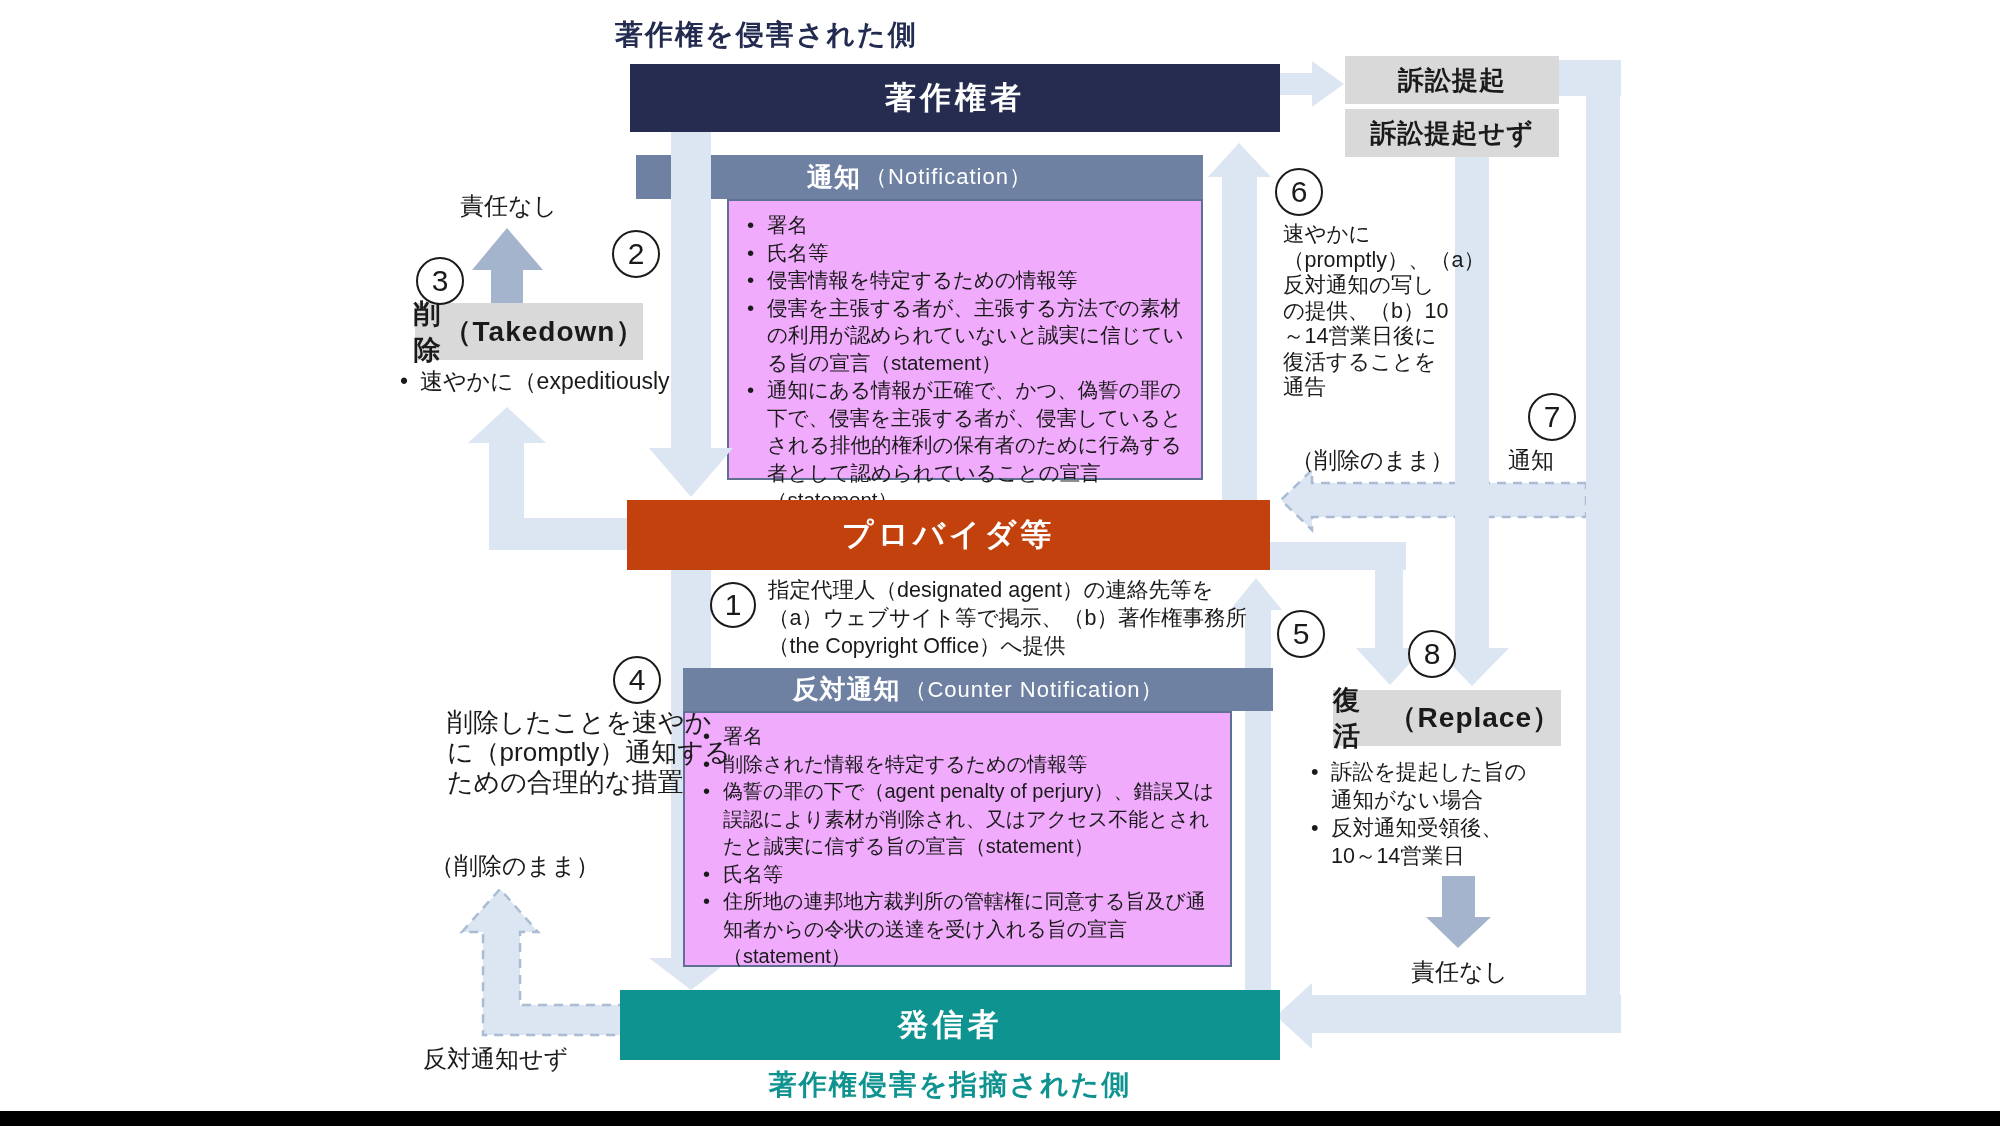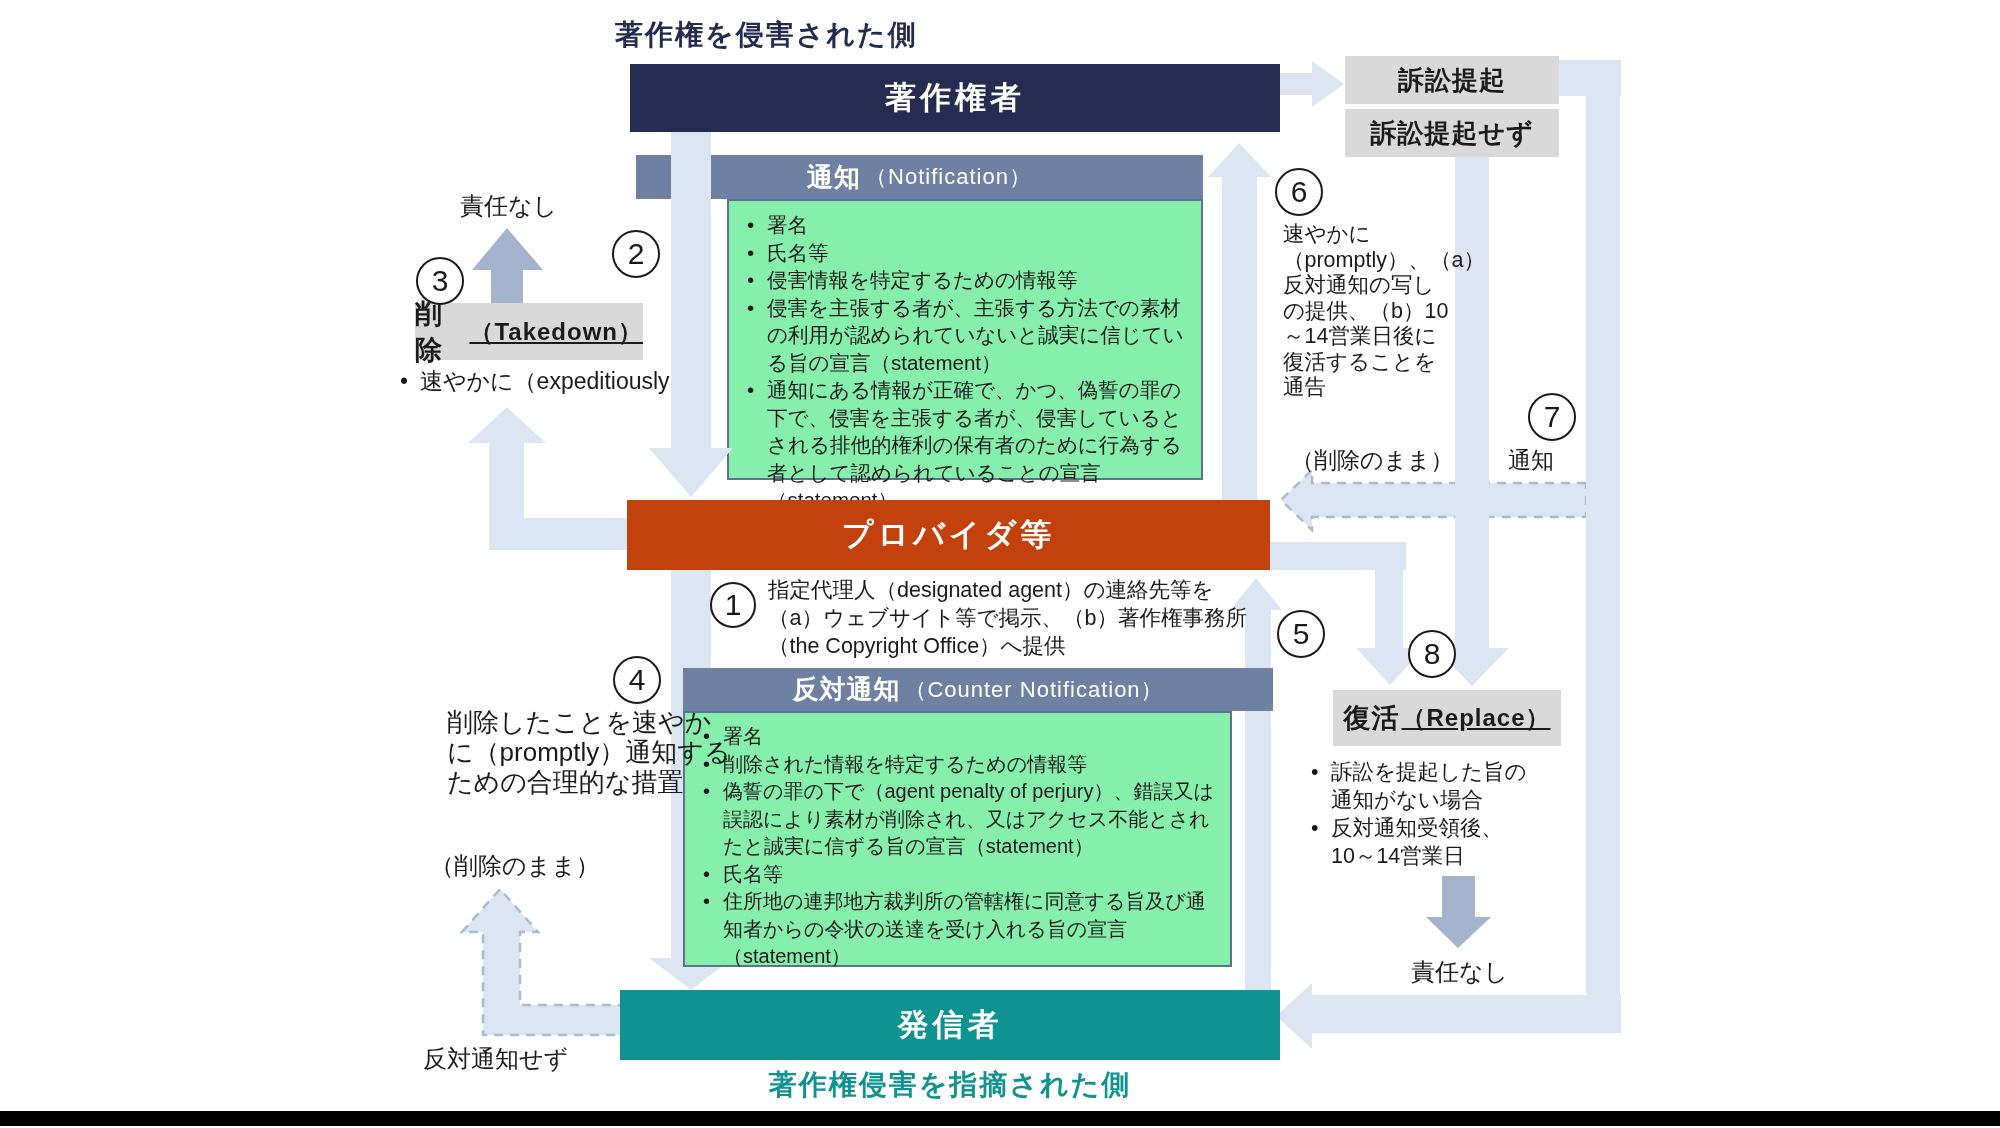--- a/index.html
+++ b/index.html
@@ -15,26 +15,26 @@
   .arrow-dashed{fill:#DCE6F2;stroke:#A9BCD4;stroke-width:2.5;stroke-dasharray:9 7;}
 
   .actor{display:flex;align-items:center;justify-content:center;color:#fff;
          font-weight:bold;font-size:31px;letter-spacing:4px;}
   .navybox{background:#252C4F;}
   .graybox{background:#c2410c;}
   .tealbox{background:#0F9390;}
 
   .ltgray{background:#D9D9D9;display:flex;align-items:center;justify-content:center;
           color:#1A1A1A;font-size:26px;font-weight:bold;letter-spacing:1px;}
-  .ltgray .en{font-weight:600;font-size:24px;margin-left:2px;text-decoration:underline;}
+  .ltgray .en{font-weight:600;font-size:28px;margin-left:2px;}
 
   .panel-head{background:#6F81A3;color:#fff;display:flex;align-items:center;justify-content:center;
               font-size:26px;font-weight:bold;letter-spacing:1px;}
   .panel-head .en{font-weight:400;font-size:22px;margin-left:4px;}
-  .panel-body{background:#86efac;border:2.5px solid #5E7190;}
+  .panel-body{background:#f0abfc;border:2.5px solid #5E7190;}
   ul.blist{margin:0;padding:10px 14px;list-style:none;color:#1A1A1A;}
   ul.blist li{position:relative;padding-left:24px;font-size:20.5px;line-height:27.5px;white-space:pre-line;}
   ul.blist li::before{content:"\2022";position:absolute;left:4px;}
 
   .circle{position:absolute;background:#fff;border:2.5px solid #1A1A1A;border-radius:50%;
           display:flex;align-items:center;justify-content:center;color:#1A1A1A;
           font-size:30px;z-index:3;}
   .c44{width:44px;height:44px;} .c42{width:42px;height:42px;}
 
   .note{color:#1A1A1A;white-space:pre-line;z-index:3;}

